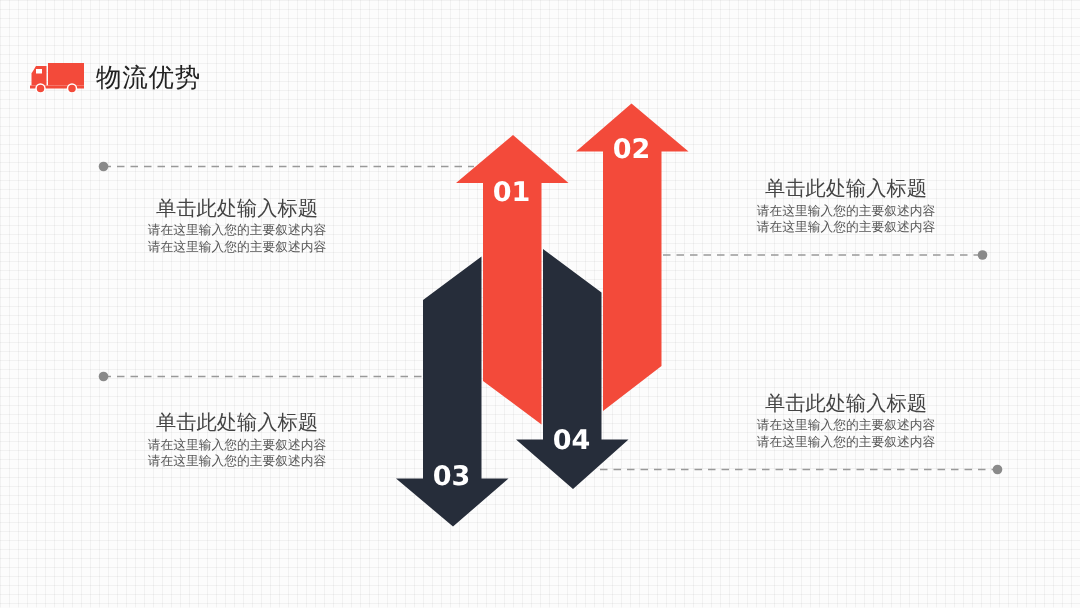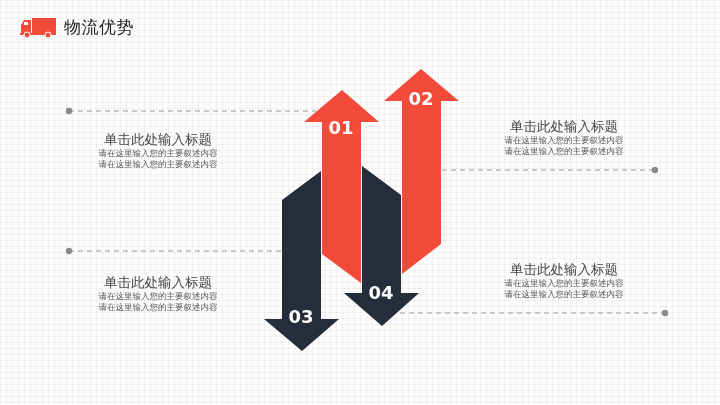--- a/index.html
+++ b/index.html
@@ -5,21 +5,21 @@
   html, body { margin: 0; padding: 0; }
   body {
     width: 720px; height: 405px; overflow: hidden; position: relative;
     background-color: #fcfcfc;
     background-image:
       linear-gradient(to right, rgba(0,0,0,0.045) 1px, transparent 1px),
       linear-gradient(to bottom, rgba(0,0,0,0.045) 1px, transparent 1px);
     background-size: 6px 6px;
     font-family: "DejaVu Sans", "Liberation Sans", sans-serif;
   }
-  .header { position: absolute; left: 20px; top: 16px; display: flex; align-items: center; }
+  .header { position: absolute; left: 20px; top: 40px; display: flex; align-items: center; }
   .truck { width: 36px; height: 20px; margin-right: 8px; }
   .page-title { font-size: 17px; color: #222; letter-spacing: 0.5px; }
   .art { position: absolute; left: 0; top: 0; width: 720px; height: 405px; }
   .text-block { position: absolute; width: 160px; text-align: center; color: #555; }
   .text-block .t { font-size: 13.5px; color: #444; line-height: 17px; white-space: nowrap; }
   .text-block .d { font-size: 8.5px; color: #555; line-height: 10.5px; white-space: nowrap; font-family: Liberation Serif, serif; }
   .num { font-family: "DejaVu Sans", sans-serif; font-weight: bold; fill: #ffffff; font-size: 18px; }
 </style>
 </head>
 <body>

